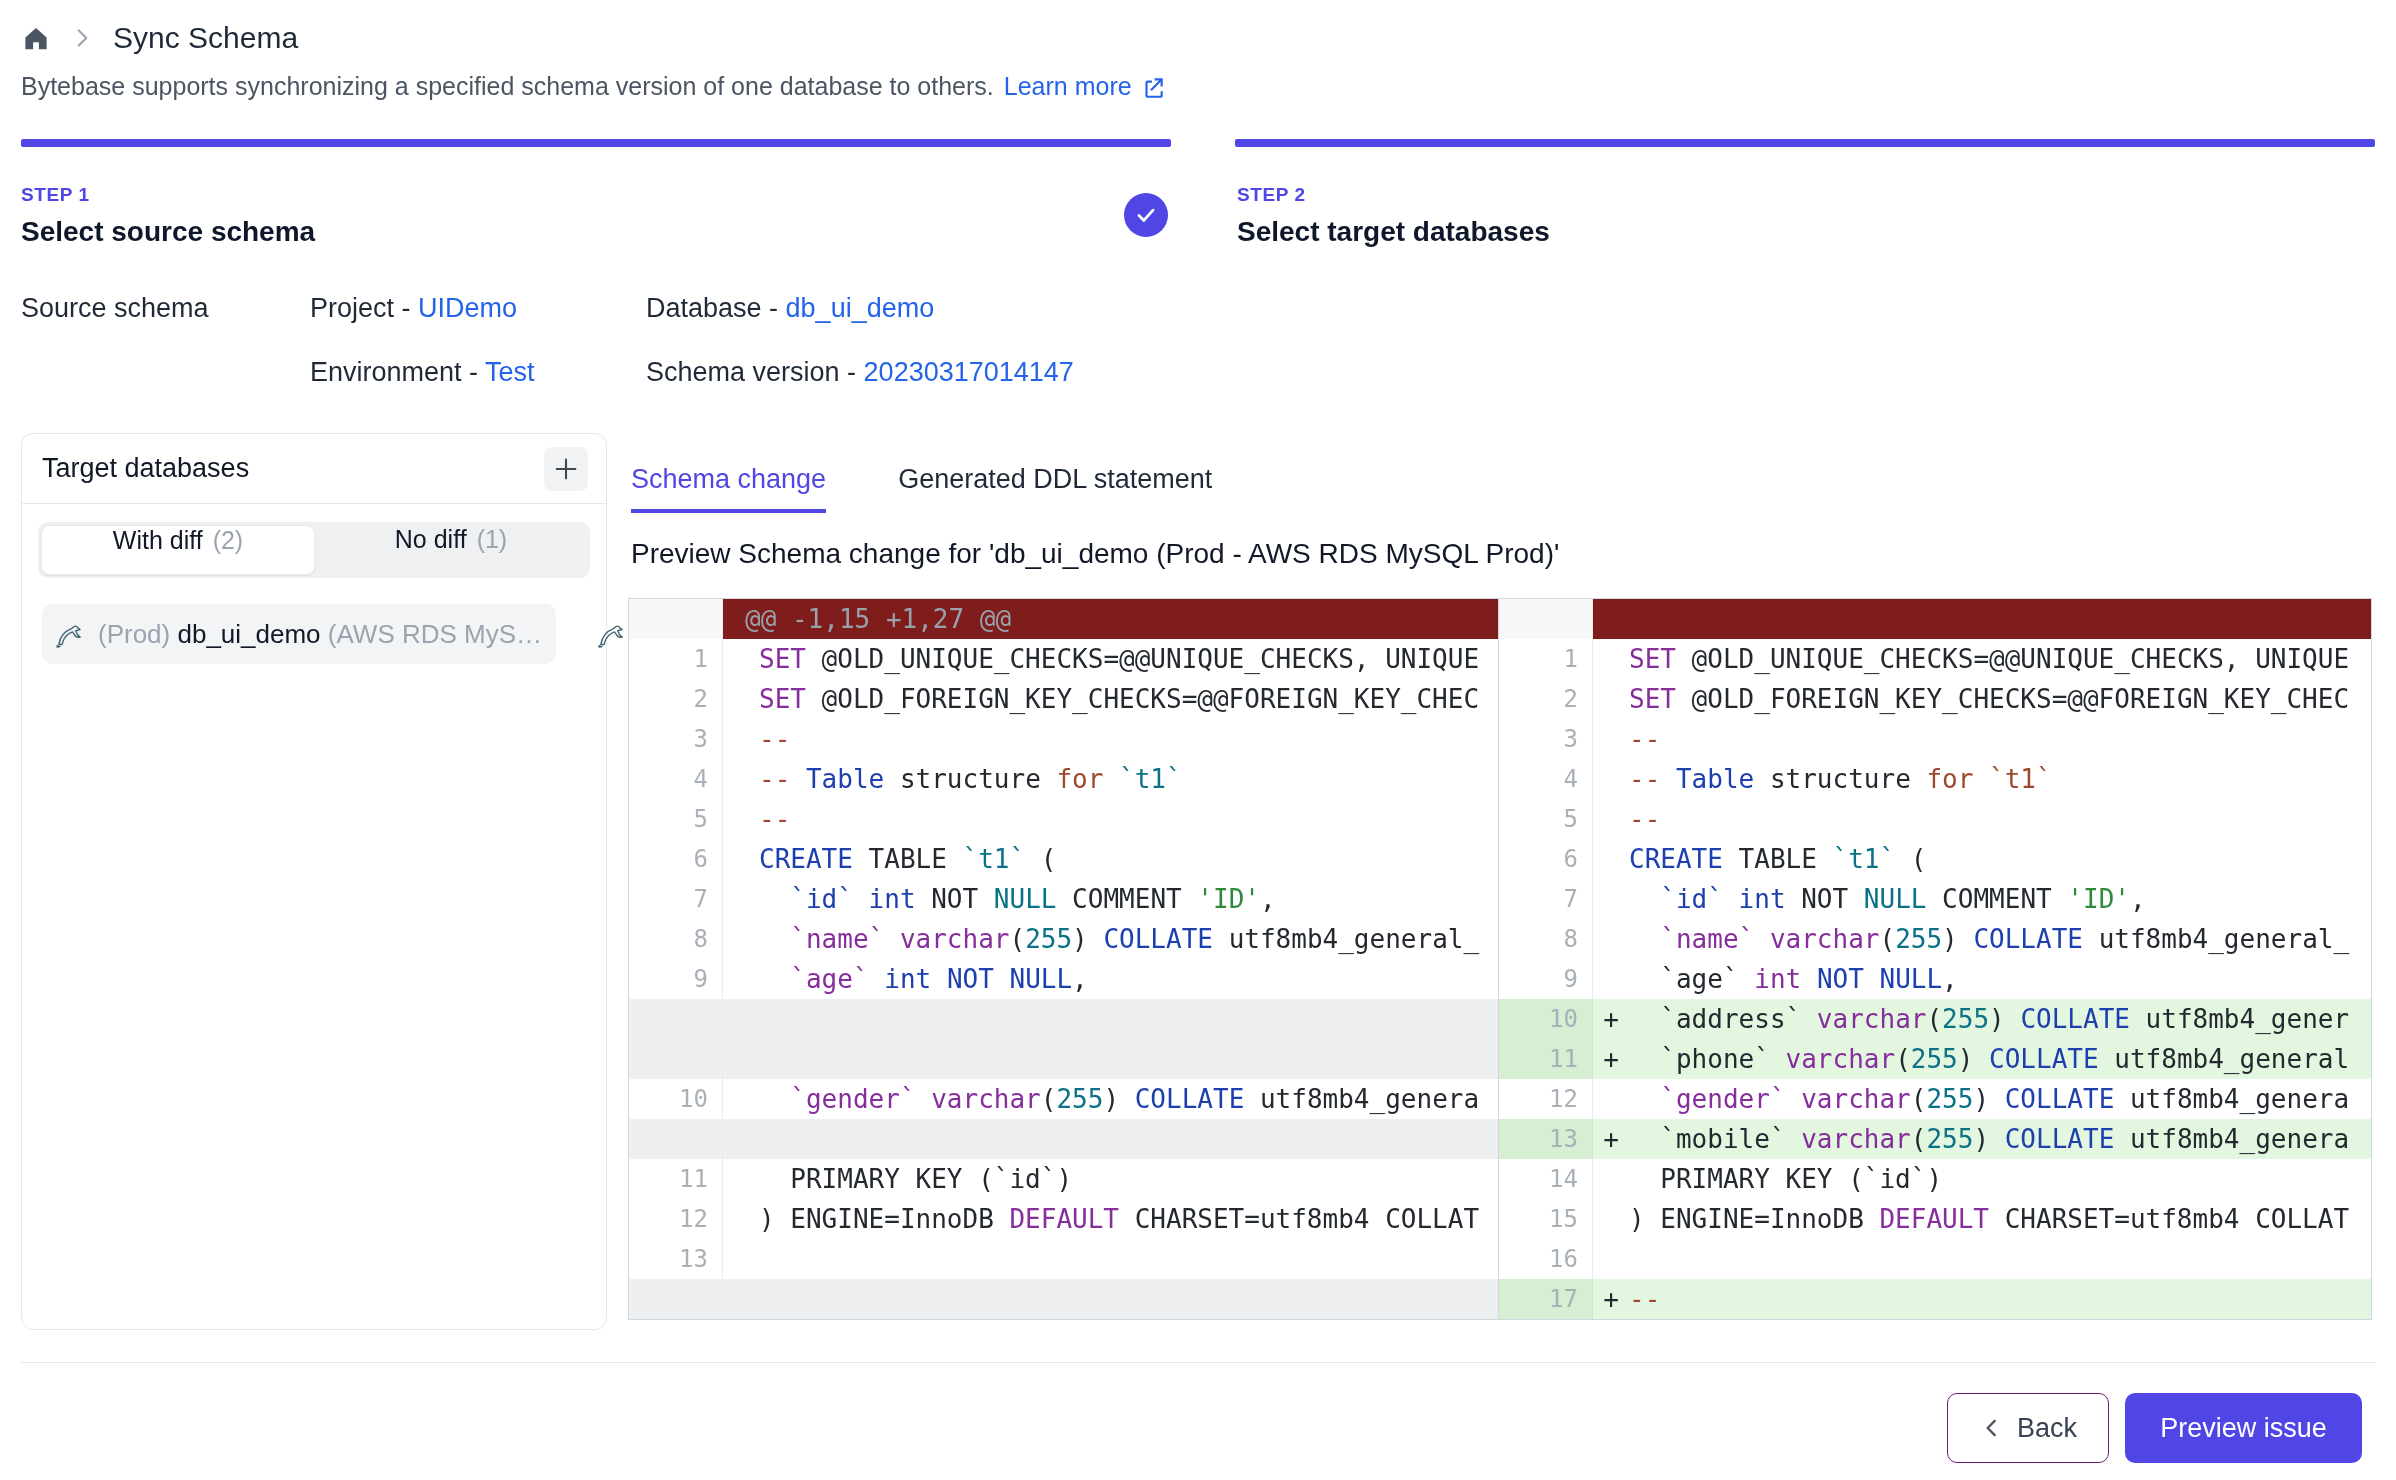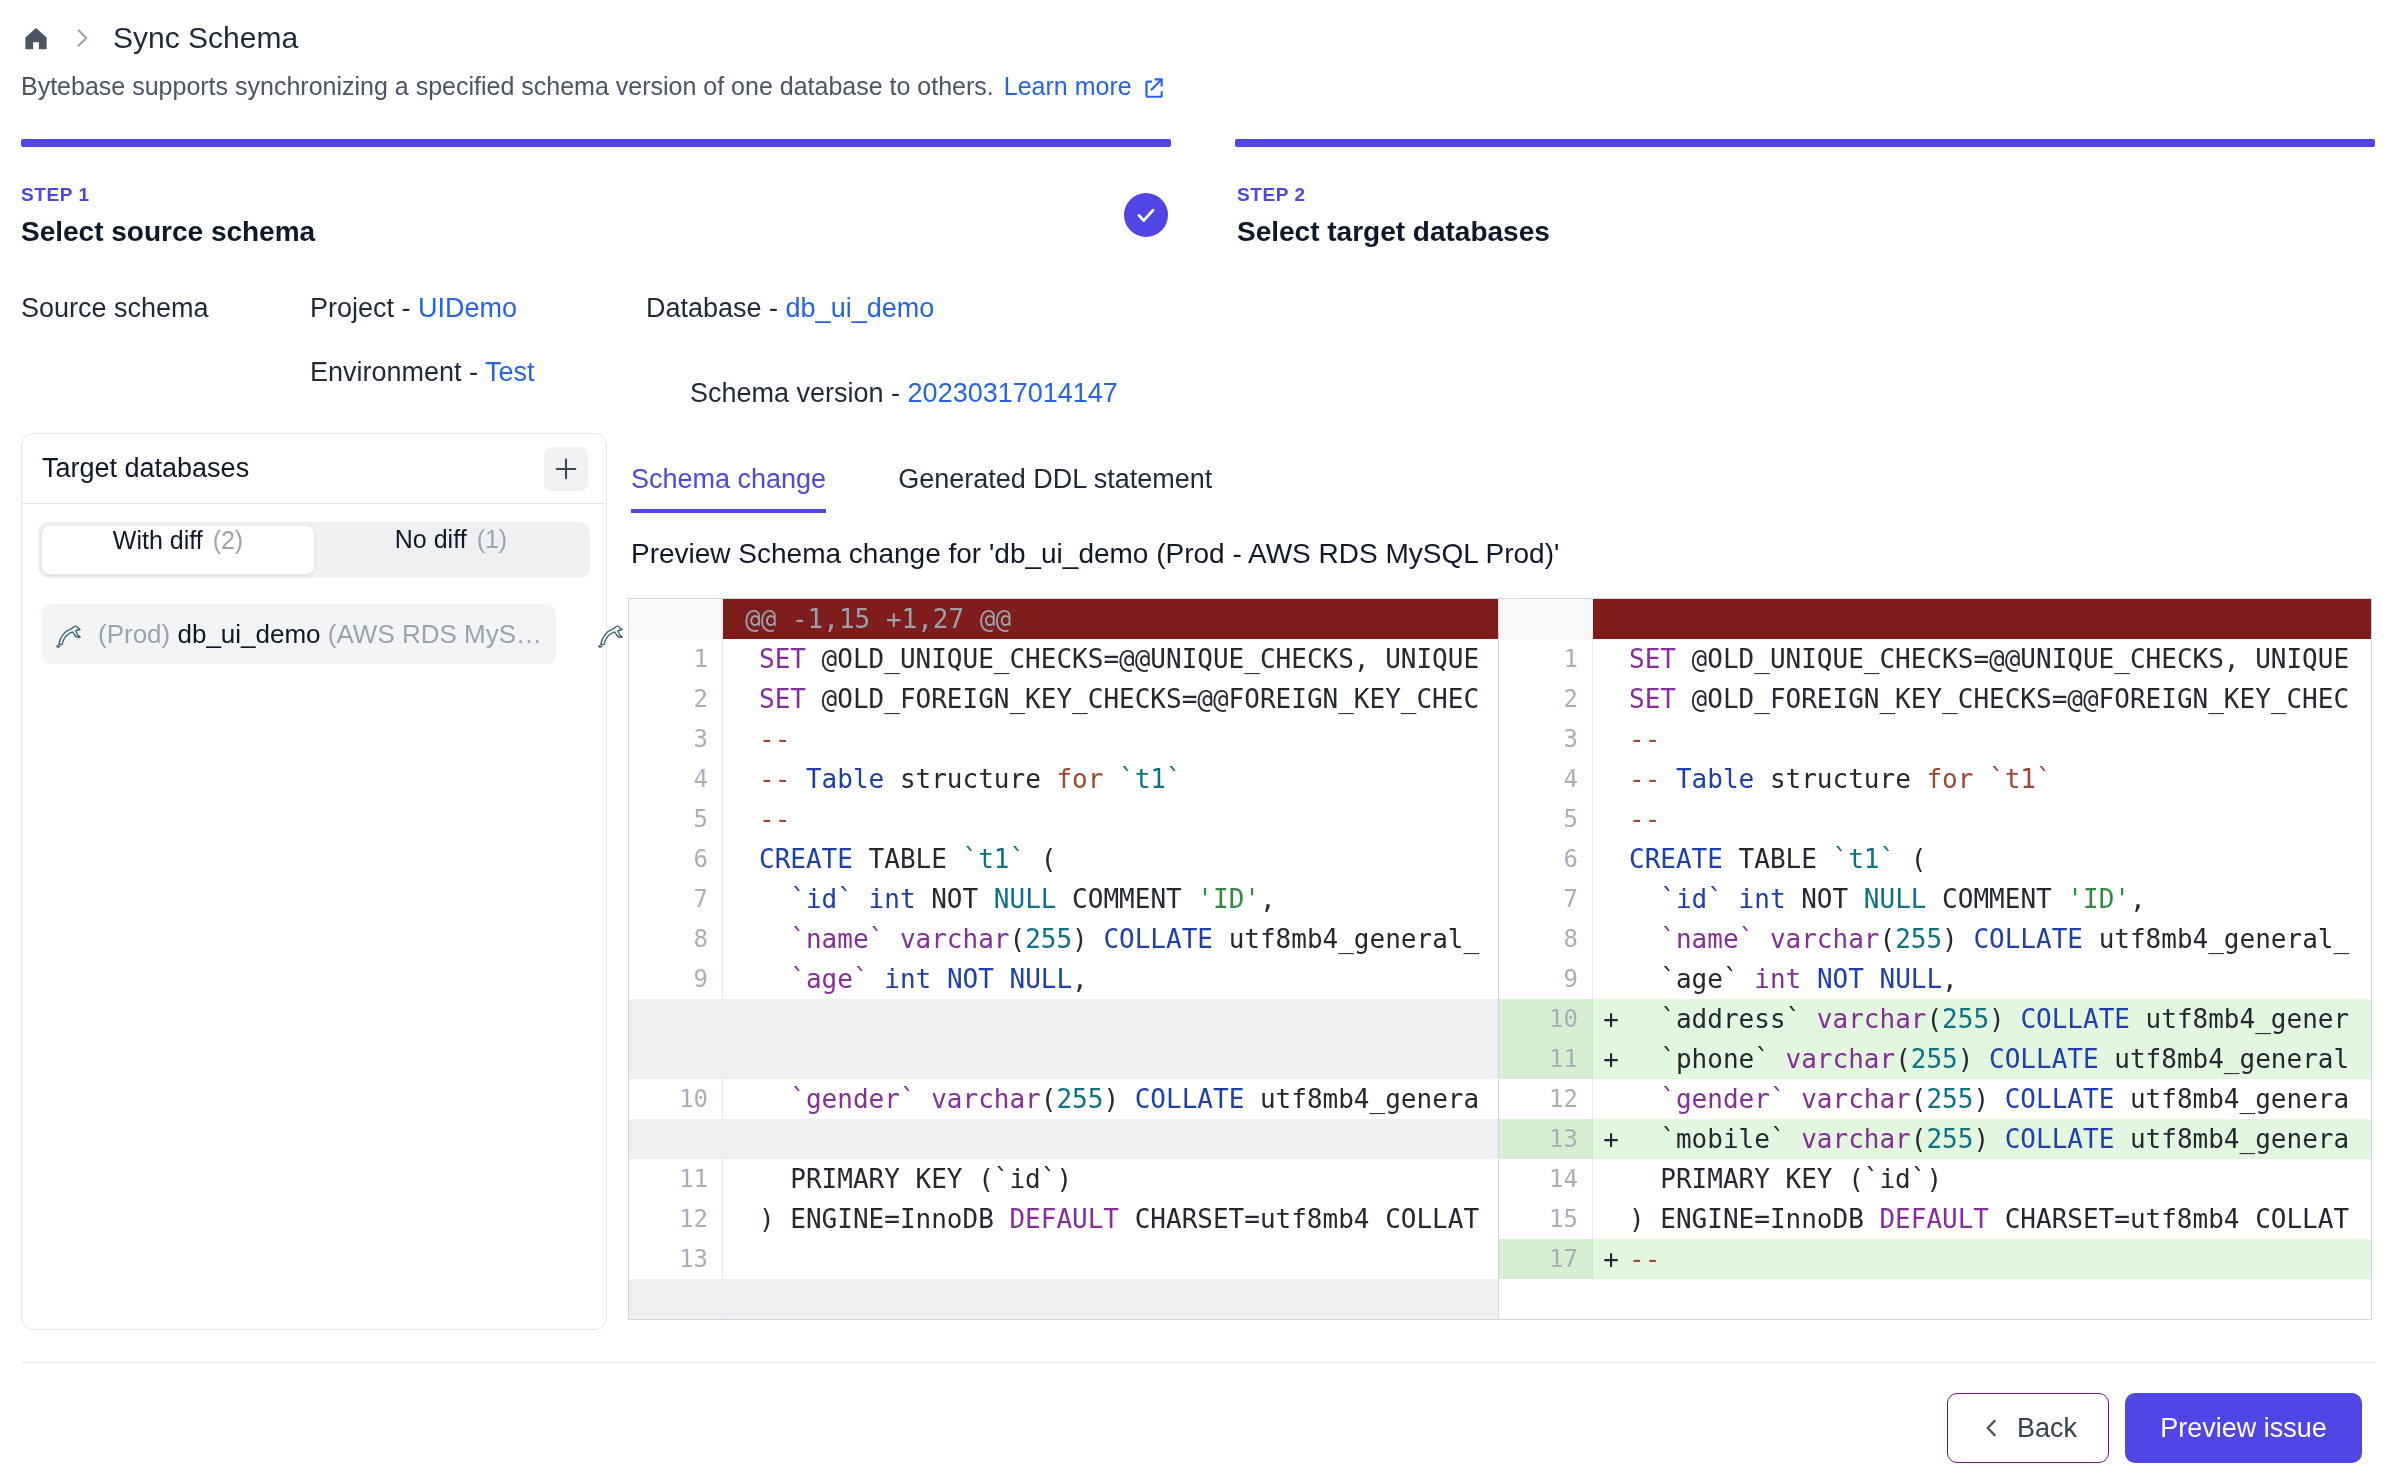--- a/index.html
+++ b/index.html
@@ -24,21 +24,21 @@
   .step-label{font-size:19px;font-weight:700;letter-spacing:.6px;color:#4f46e5;top:184px;}
   .step-title{font-size:28px;font-weight:600;color:#0f172a;top:216px;}
   .check-circle{left:1124px;top:193px;width:44px;height:44px;border-radius:50%;
     background:#4f46e5;display:flex;align-items:center;justify-content:center;}
 
   
   .src-row{font-size:27px;color:#1f2937;}
   .src-row a{color:#2563eb;text-decoration:none;}
   .lbl-src{left:21px;top:293px;}
   .f-project{left:310px;top:293px;} .f-database{left:646px;top:293px;}
-  .f-env{left:310px;top:357px;}     .f-version{left:646px;top:378px;margin-left:44px;}
+  .f-env{left:310px;top:357px;}     .f-version{left:646px;top:357px;}
 
   
   .panel{left:21px;top:433px;width:586px;height:897px;border:1px solid #e5e7eb;border-radius:12px;box-sizing:border-box;background:#fff;}
   .panel-head{height:70px;display:flex;align-items:center;justify-content:space-between;padding:0 18px 0 20px;border-bottom:1px solid #e5e7eb;box-sizing:border-box;}
   .panel-title{font-size:27px;font-weight:500;color:#111827;}
   .plus-btn{width:44px;height:44px;border-radius:8px;background:#f1f2f4;border:none;display:flex;align-items:center;justify-content:center;cursor:pointer;}
   .seg{margin:18px 16px 0 16px;height:56px;background:#eef0f2;border-radius:10px;display:flex;padding:3px;box-sizing:border-box;}
   .seg-opt{flex:1;display:flex;align-items:flex-start;justify-content:center;gap:10px;font-size:25px;font-weight:500;color:#111827;border-radius:8px;cursor:pointer;}
   .seg-opt.active{background:#ffffff;border:1px solid #e7e9eb;box-shadow:0 1px 2px rgba(0,0,0,.07);}
   .seg-count{color:#9ca3af;font-weight:400;}
@@ -351,20 +351,25 @@
       <div class="drow ctx">
         <span class="gut">14</span>
         <span class="mark"></span>
         <span class="code"><span class="t-blk">  PRIMARY KEY (`id`)</span></span>
       </div>
       <div class="drow ctx">
         <span class="gut">15</span>
         <span class="mark"></span>
         <span class="code"><span class="t-blk">) ENGINE=InnoDB </span><span class="t-pur">DEFAULT</span><span class="t-blk"> CHARSET=utf8mb4 COLLAT</span></span>
       </div>
+      <div class="drow ctx">
+        <span class="gut">16</span>
+        <span class="mark"></span>
+        <span class="code"></span>
+      </div>
       <div class="drow add">
         <span class="gut">17</span>
         <span class="mark">+</span>
         <span class="code"><span class="t-red">--</span></span>
       </div>
     </div>
 </div>
 
 <div class="abs footer-divider"></div>
 <button class="abs btn btn-back">

